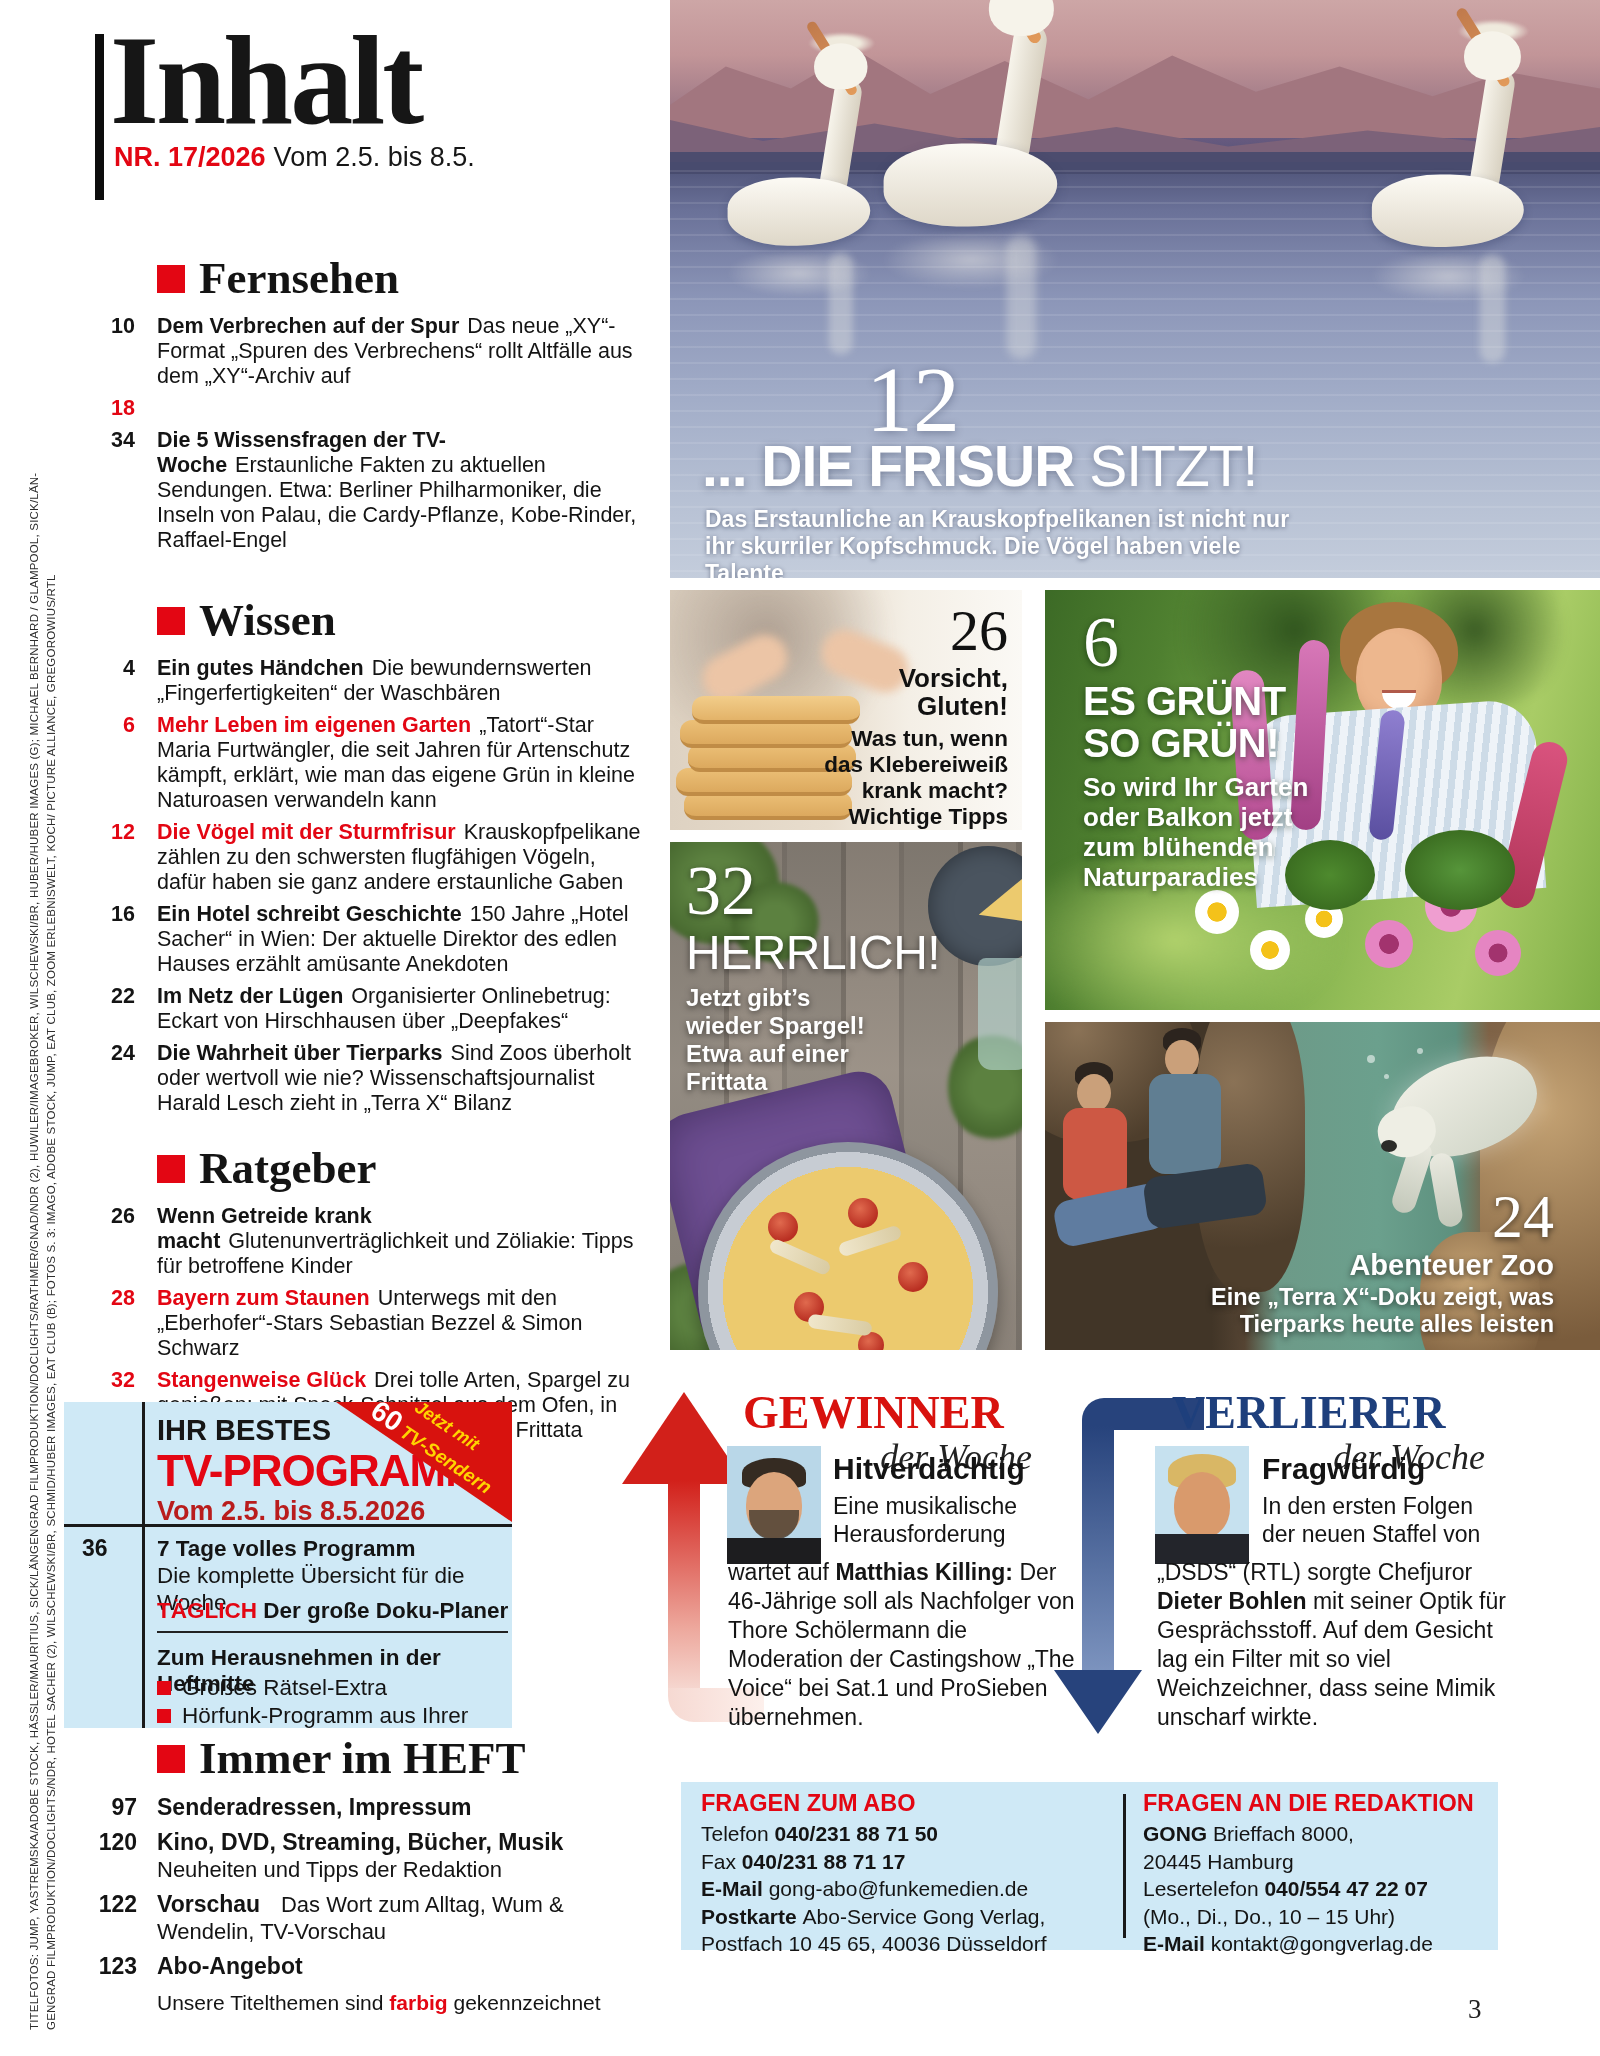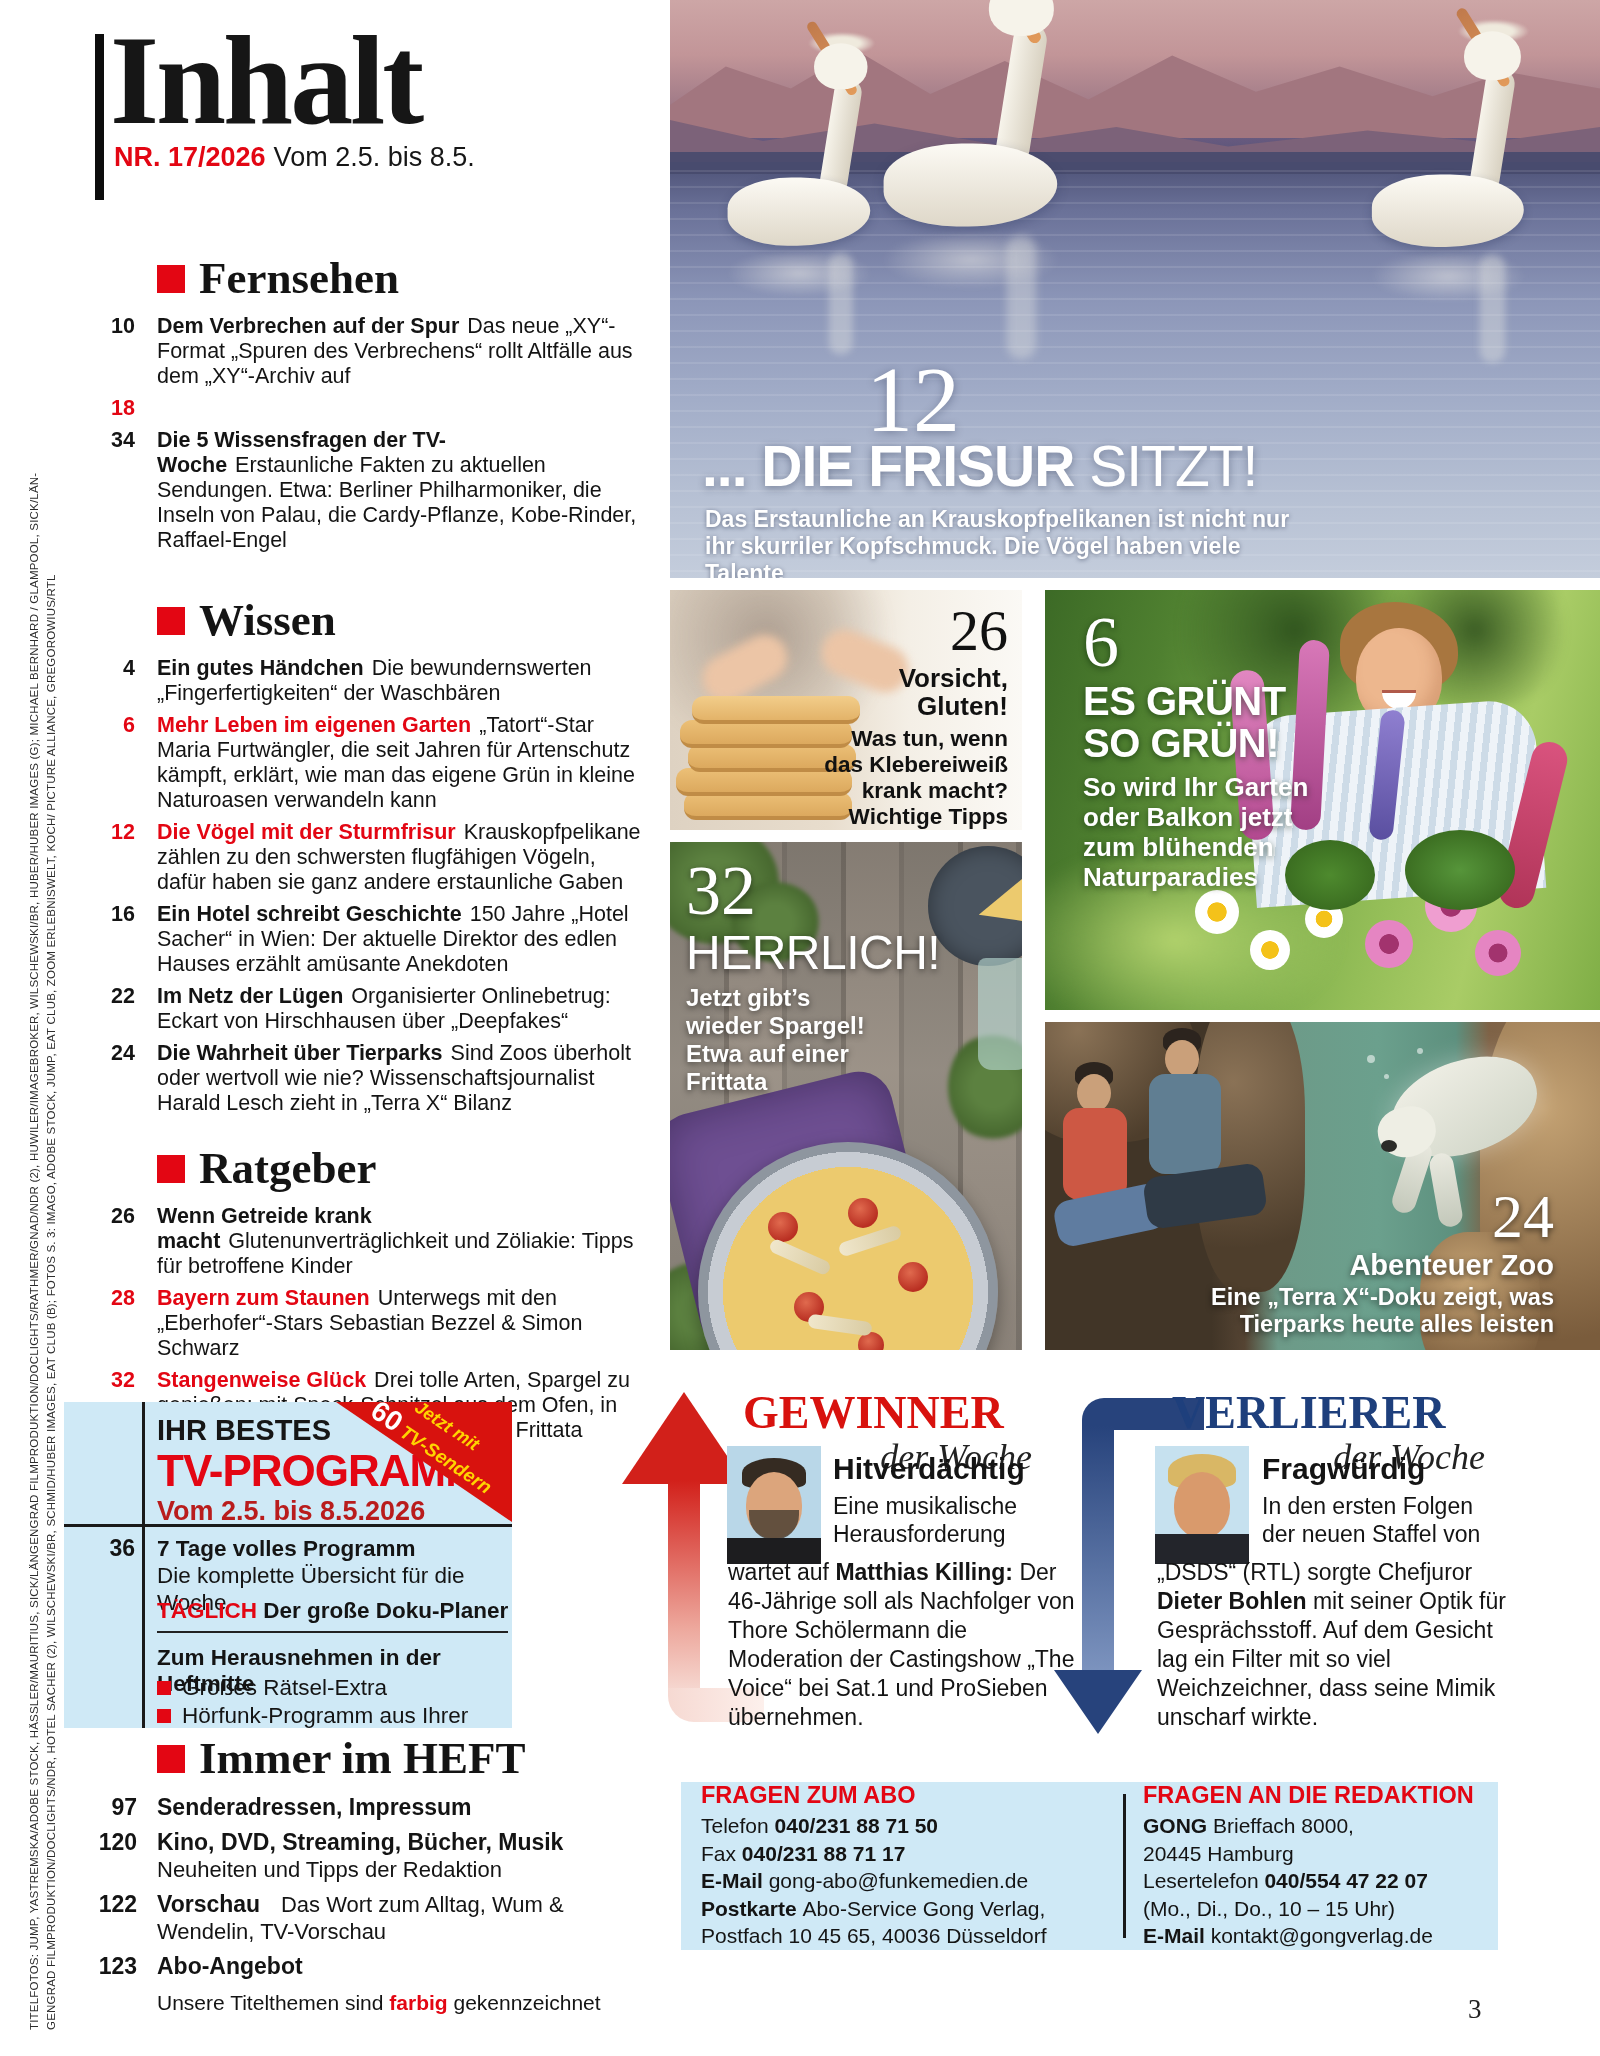--- a/index.html
+++ b/index.html
@@ -34,21 +34,21 @@
   .hl .num,.hl .et{color:#e30613;}
 
   
   .tvbox{left:64px;top:1402px;width:448px;height:326px;background:#cfe9f6;overflow:hidden;}
   .tv-vline{position:absolute;left:78px;top:0;bottom:0;width:2.5px;background:#1a1a1a;}
   .tv-head{position:absolute;left:93px;top:12px;line-height:1.12;}
   .tv-l1{font-size:29px;font-weight:700;color:#161616;}
   .tv-l2{font-size:44px;font-weight:700;color:#e30613;letter-spacing:-1px;}
   .tv-l3{font-size:27px;font-weight:700;color:#b91c1c;}
   .tv-hr{position:absolute;left:0;right:0;top:122px;height:2.5px;background:#1a1a1a;}
-  .tv-num{position:absolute;left:0;top:133px;width:71px;text-align:right;font-weight:700;font-size:23px;}
+  .tv-num{position:absolute;left:0;top:133px;width:71px;font-weight:700;font-size:23px;padding-left:18px;}
   .tv-prog{position:absolute;left:93px;top:133px;font-size:22.5px;line-height:27px;}
   .tv-prog b{display:block;}
   .tv-daily{position:absolute;left:93px;top:196px;font-size:22.5px;font-weight:700;
             border-bottom:2.5px solid #222;padding-bottom:7px;}
   .tv-daily .red{color:#e30613;}
   .tv-pull{position:absolute;left:93px;top:243px;font-size:22.5px;font-weight:700;}
   .tv-bullets{position:absolute;left:93px;top:272px;font-size:22.5px;line-height:28px;}
   .tv-bullet .bsq{display:inline-block;width:14px;height:14px;background:#e30613;margin-right:11px;}
   .ribbon{position:absolute;right:0;top:0;width:176px;height:120px;background:#d8120e;
           clip-path:polygon(0 0,100% 0,100% 100%);}
@@ -212,21 +212,21 @@
            background:linear-gradient(90deg,#f6d9d2,#fdf0ec);}
   .b-elbow{position:absolute;left:1082px;top:1398px;width:122px;height:32px;border-radius:22px 0 0 0;background:#27437c;}
   .b-shaft{position:absolute;left:1082px;top:1426px;width:32px;height:248px;
            background:linear-gradient(180deg,#27437c,#7d94bf);}
   .b-head{position:absolute;left:1054px;top:1670px;width:0;height:0;
           border-left:44px solid transparent;border-right:44px solid transparent;border-top:64px solid #27437c;}
 
   
   .contact{left:681px;top:1782px;width:817px;height:168px;background:#cfe9f6;}
   .c-div{position:absolute;left:442px;top:12px;bottom:12px;width:2.5px;background:#1a1a1a;}
-  .c-col{position:absolute;top:0;}
+  .c-col{position:absolute;top:8px;}
   #c-abo{left:20px;width:410px;} #c-red{left:462px;width:345px;}
   .c-title{font-size:23.5px;font-weight:700;color:#e30613;margin-bottom:3px;}
   .cl{font-size:21px;line-height:27.5px;color:#141414;}
 
   .pageno{left:1468px;top:1994px;font-family:"Liberation Serif",serif;font-size:27px;color:#222;}
 </style>
 </head>
 <body>
 
 <div class="page">

